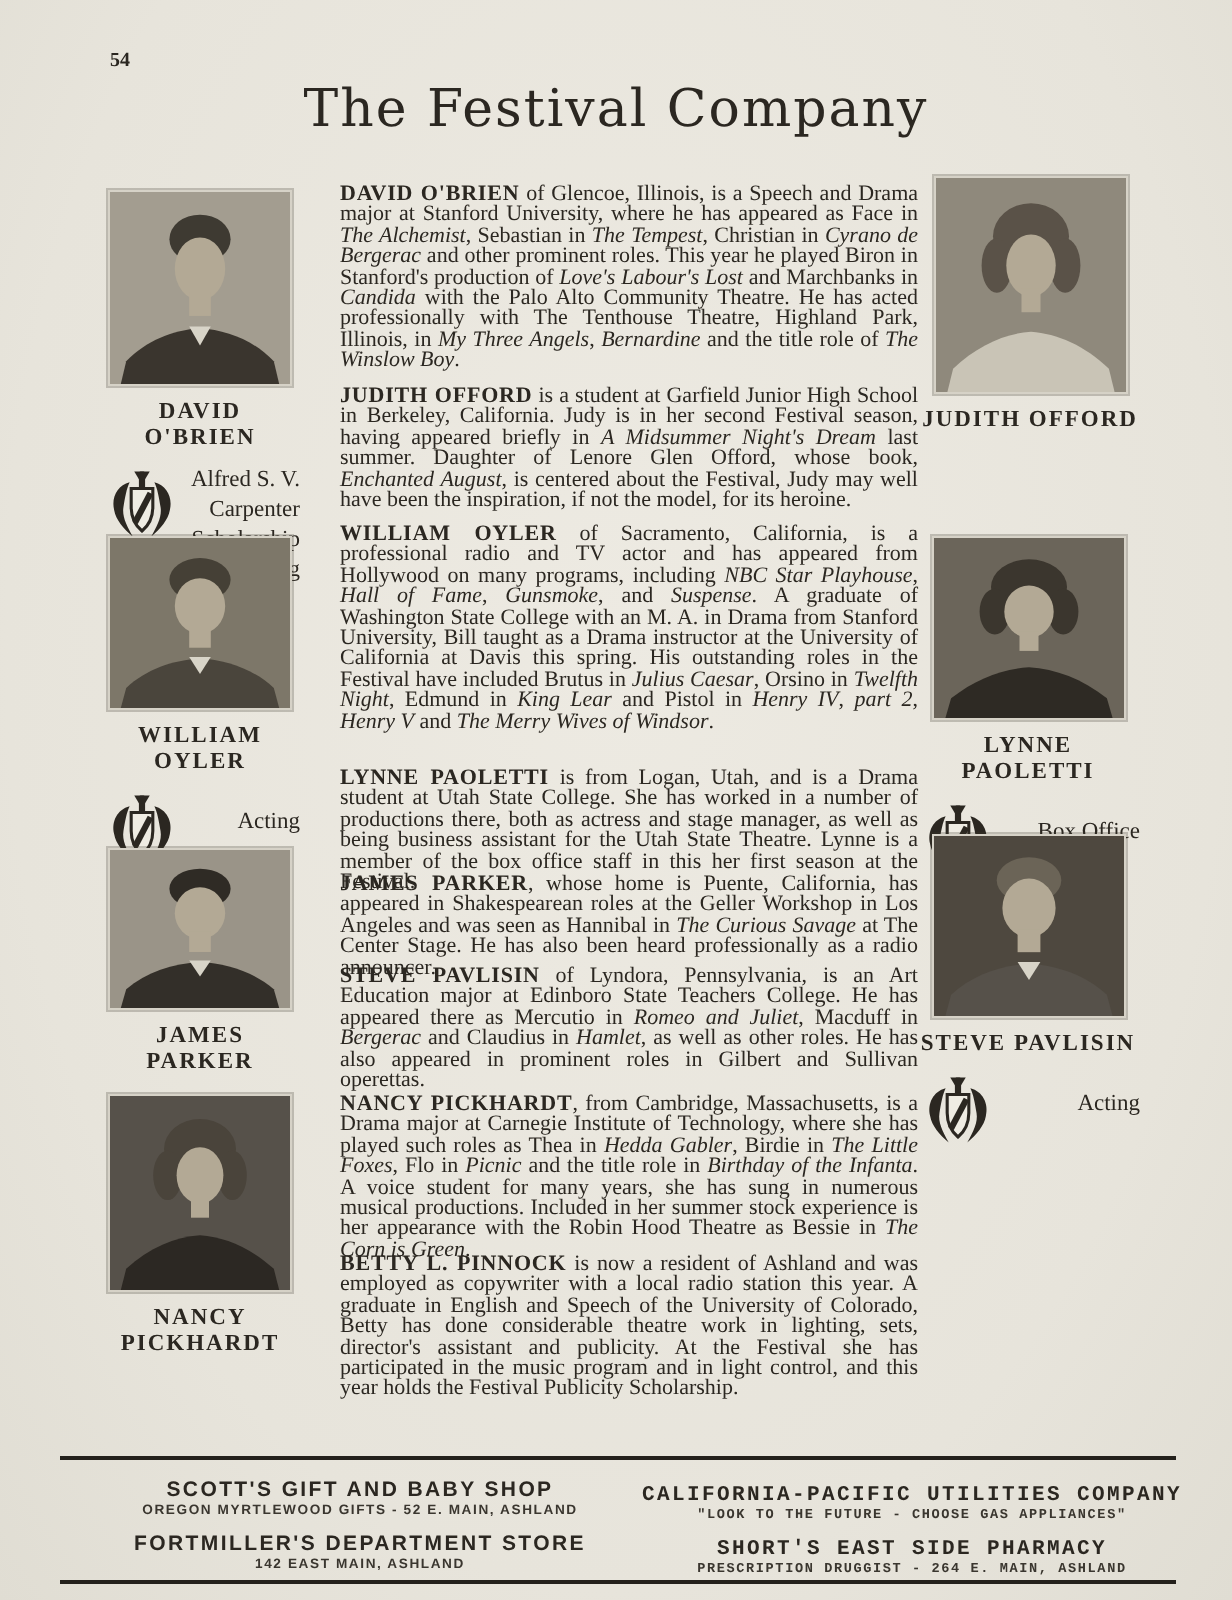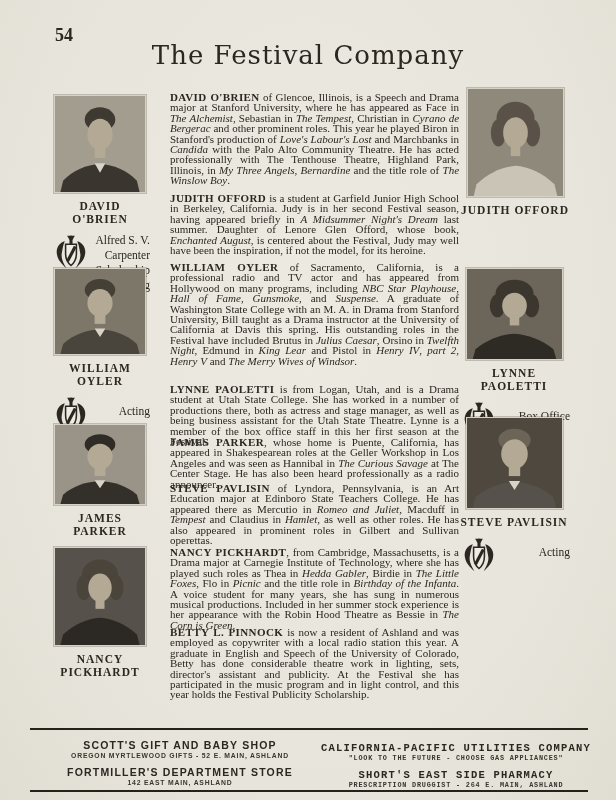--- a/index.html
+++ b/index.html
@@ -1,20 +1,20 @@
 <!DOCTYPE html>
 <html><head>
 <meta charset="utf-8">
 <style>
   html, body { margin:0; padding:0; width:616px; height:800px; overflow:hidden; }
   body { background:#e9e6de; font-family:"Liberation Serif", serif; color:#2b2721; }
   .page { position:relative; width:616px; height:800px;
           background: radial-gradient(ellipse at 50% 40%, #edeae2 0%, #e7e4db 70%, #e0ddd3 100%); }
 
-  .page-number { position:absolute; left:55px; top:25px; font-size:18px; font-weight:bold; }
+  .page-number { position:absolute; left:55px; top:25px; font-size:10px; font-weight:bold; }
   .title { position:absolute; left:0; top:40px; width:100%; margin:0; text-align:center;
            font-family:"DejaVu Serif", serif; font-weight:normal; font-size:26px; letter-spacing:1px; }
 
   
   .pcell { position:absolute; }
   .photo { margin:0 auto; border:1px solid #d6d2c7; box-shadow:0 0 0 1px rgba(60,55,45,.25); overflow:hidden; }
   .photo svg { display:block; width:100%; height:100%; }
   .caption { margin-top:7px; text-align:center; font-weight:bold; font-size:11.5px; letter-spacing:1px; line-height:13px; }
   .crest-row { position:relative; margin-top:4px; min-height:44px; }
   .crest { position:absolute; left:4px; top:2px; }
@@ -196,21 +196,21 @@
     </div>
   </div>
 
 
   <div class="bios">
     <p class="bio" style="top:92px;"><b>DAVID O'BRIEN</b><span> of Glencoe, Illinois, is a Speech and Drama major at Stanford University, where he has appeared as Face in <i>The Alchemist</i>, Sebastian in <i>The Tempest</i>, Christian in <i>Cyrano de Bergerac</i> and other prominent roles. This year he played Biron in Stanford's production of <i>Love's Labour's Lost</i> and Marchbanks in <i>Candida</i> with the Palo Alto Community Theatre. He has acted professionally with The Tenthouse Theatre, Highland Park, Illinois, in <i>My Three Angels</i>, <i>Bernardine</i> and the title role of <i>The Winslow Boy</i>.</span></p>
     <p class="bio" style="top:193px;"><b>JUDITH OFFORD</b><span> is a student at Garfield Junior High School in Berkeley, California. Judy is in her second Festival season, having appeared briefly in <i>A Midsummer Night's Dream</i> last summer. Daughter of Lenore Glen Offord, whose book, <i>Enchanted August</i>, is centered about the Festival, Judy may well have been the inspiration, if not the model, for its heroine.</span></p>
     <p class="bio" style="top:262px;"><b>WILLIAM OYLER</b><span> of Sacramento, California, is a professional radio and TV actor and has appeared from Hollywood on many programs, including <i>NBC Star Playhouse</i>, <i>Hall of Fame</i>, <i>Gunsmoke</i>, and <i>Suspense</i>. A graduate of Washington State College with an M. A. in Drama from Stanford University, Bill taught as a Drama instructor at the University of California at Davis this spring. His outstanding roles in the Festival have included Brutus in <i>Julius Caesar</i>, Orsino in <i>Twelfth Night</i>, Edmund in <i>King Lear</i> and Pistol in <i>Henry IV</i>, <i>part 2</i>, <i>Henry V</i> and <i>The Merry Wives of Windsor</i>.</span></p>
     <p class="bio" style="top:384px;"><b>LYNNE PAOLETTI</b><span> is from Logan, Utah, and is a Drama student at Utah State College. She has worked in a number of productions there, both as actress and stage manager, as well as being business assistant for the Utah State Theatre. Lynne is a member of the box office staff in this her first season at the Festival.</span></p>
     <p class="bio" style="top:437px;"><b>JAMES PARKER</b><span>, whose home is Puente, California, has appeared in Shakespearean roles at the Geller Workshop in Los Angeles and was seen as Hannibal in <i>The Curious Savage</i> at The Center Stage. He has also been heard professionally as a radio announcer.</span></p>
-    <p class="bio" style="top:483px;"><b>STEVE PAVLISIN</b><span> of Lyndora, Pennsylvania, is an Art Education major at Edinboro State Teachers College. He has appeared there as Mercutio in <i>Romeo and Juliet</i>, Macduff in <i>Tempest</i> and Claudius in <i>Hamlet</i>, as well as other roles. He has also appeared in prominent roles in Gilbert and Sullivan operettas.</span></p>
+    <p class="bio" style="top:483px;"><b>STEVE PAVLISIN</b><span> of Lyndora, Pennsylvania, is an Art Education major at Edinboro State Teachers College. He has appeared there as Mercutio in <i>Romeo and Juliet</i>, Macduff in <i>Bergerac</i> and Claudius in <i>Hamlet</i>, as well as other roles. He has also appeared in prominent roles in Gilbert and Sullivan operettas.</span></p>
     <p class="bio" style="top:547px;"><b>NANCY PICKHARDT</b><span>, from Cambridge, Massachusetts, is a Drama major at Carnegie Institute of Technology, where she has played such roles as Thea in <i>Hedda Gabler</i>, Birdie in <i>The Little Foxes</i>, Flo in <i>Picnic</i> and the title role in <i>Birthday of the Infanta</i>. A voice student for many years, she has sung in numerous musical productions. Included in her summer stock experience is her appearance with the Robin Hood Theatre as Bessie in <i>The Corn is Green</i>.</span></p>
     <p class="bio" style="top:627px;"><b>BETTY L. PINNOCK</b><span> is now a resident of Ashland and was employed as copywriter with a local radio station this year. A graduate in English and Speech of the University of Colorado, Betty has done considerable theatre work in lighting, sets, director's assistant and publicity. At the Festival she has participated in the music program and in light control, and this year holds the Festival Publicity Scholarship.</span></p>
   </div>
 
   <div class="rule" style="top:728px;"></div>
 
   <div class="ads-left">
     <div class="ad">
       <div class="ad-title">SCOTT'S GIFT AND BABY SHOP</div>
       <div class="ad-sub">OREGON MYRTLEWOOD GIFTS - 52 E. MAIN, ASHLAND</div>

